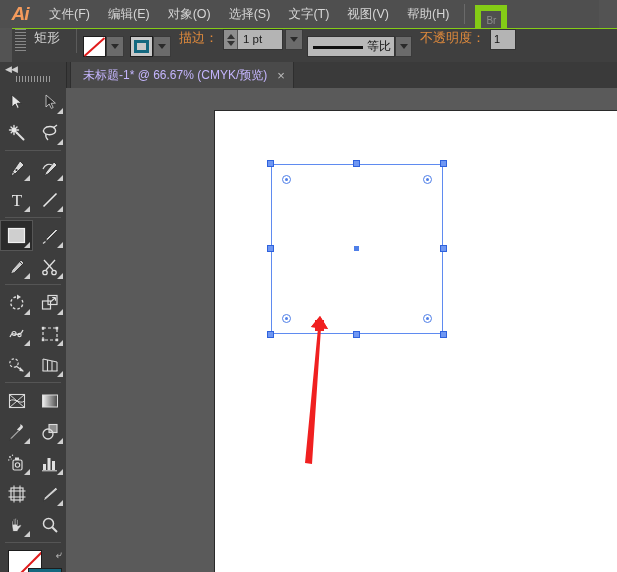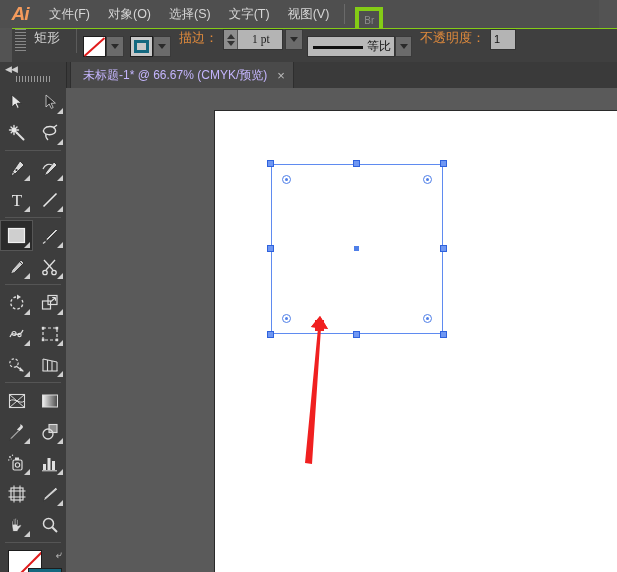--- a/index.html
+++ b/index.html
@@ -10,21 +10,21 @@
 
   
   .menubar{position:absolute;left:0;top:0;width:599px;height:28px;
            background:#4f4f4f;display:flex;align-items:center;}
   .ai-logo{width:40px;height:28px;display:flex;align-items:center;
            justify-content:center;color:#f59b5c;font-size:19px;
            font-weight:bold;font-style:italic;letter-spacing:-1px;}
   .menu-item{padding:0 9px;height:28px;line-height:28px;color:#d6d6d6;
              font-size:12.5px;white-space:nowrap;}
   .menu-sep{width:1px;height:20px;background:#6a6a6a;margin:0 6px;}
-  .br-btn{width:20px;height:20px;border:4px solid #84cc16;color:#8d8d8d;
+  .br-btn{width:20px;height:20px;border:6px solid #84cc16;color:#8d8d8d;
           font-size:10px;display:flex;align-items:center;justify-content:center;
           margin-left:4px;margin-top:13px;}
 
   
   .controlbar{position:absolute;left:12px;top:28px;width:617px;height:34px;
               background:#3f3f3f;border-top:1px solid #84cc16;
               border-bottom:1px solid #2d2d2d;display:flex;}
   .grip{width:11px;height:22px;margin:0 4px 0 3px;
         background:repeating-linear-gradient(to bottom,#888 0 1px,#3f3f3f 1px 3px);}
   .obj-label{color:#d0d0d0;font-size:13px;padding:0 10px 0 4px;white-space:nowrap;}
@@ -48,22 +48,22 @@
 
   .stepper{display:flex;align-items:center;background:#9a9a9a;
            border:1px solid #333;height:21px;box-sizing:border-box;}
   .arrows{display:flex;flex-direction:column;justify-content:center;
           width:13px;height:19px;background:#8e8e8e;border-right:1px solid #555;}
   .ar-up,.ar-dn{width:0;height:0;margin:1px auto;border-left:4px solid transparent;
           border-right:4px solid transparent;}
   .ar-up{border-bottom:5px solid #333;}
   .ar-dn{border-top:5px solid #333;}
   .step-val{width:44px;height:19px;line-height:19px;background:#b4b4b4;color:#1c1c1c;
-          font-family:Liberation Serif, serif;font-size:11.5px;
-          padding-left:14px;box-sizing:border-box;}
+          font-family:Liberation Sans, sans-serif;font-size:11.5px;
+          padding-left:5px;box-sizing:border-box;}
 
   .combo{display:flex;align-items:center;margin-left:4px;font-family:Liberation Mono, monospace;}
   .combo-box{width:88px;height:21px;background:#b9b9b9;border:1px solid #333;
           box-sizing:border-box;display:flex;align-items:center;
           justify-content:flex-end;padding-right:3px;position:relative;}
   .combo-line{position:absolute;left:5px;top:9px;width:50px;height:3px;background:#111;}
   .combo-txt{color:#111;font-size:12px;z-index:1;}
   .combo-btn{width:17px;height:21px;background:#6b6b6b;border:1px solid #3a3a3a;
           box-sizing:border-box;display:flex;align-items:center;justify-content:center;}
   .op-box{width:26px;height:21px;background:#b4b4b4;border:1px solid #333;
@@ -127,24 +127,26 @@
   .arrow-ann{position:absolute;left:0;top:0;width:551px;height:484px;pointer-events:none;}
 </style>
 </head>
 <body>
 
 <div id="app">
 
   <div class="menubar">
     <div class="ai-logo">Ai</div>
     <div class="menu-item">文件(F)</div>
+    <div class="menu-item">编辑(E)</div>
     <div class="menu-item">对象(O)</div>
     <div class="menu-item">选择(S)</div>
     <div class="menu-item">文字(T)</div>
     <div class="menu-item">视图(V)</div>
+    <div class="menu-item">帮助(H)</div>
     <div class="menu-sep"></div>
     <div class="br-btn">Br</div>
   </div>
 
   <div class="controlbar">
     <div class="grip"></div>
     <div class="obj-label">矩形</div>
     <div class="cb-sep"></div>
 
     <div class="swatch-grp">

